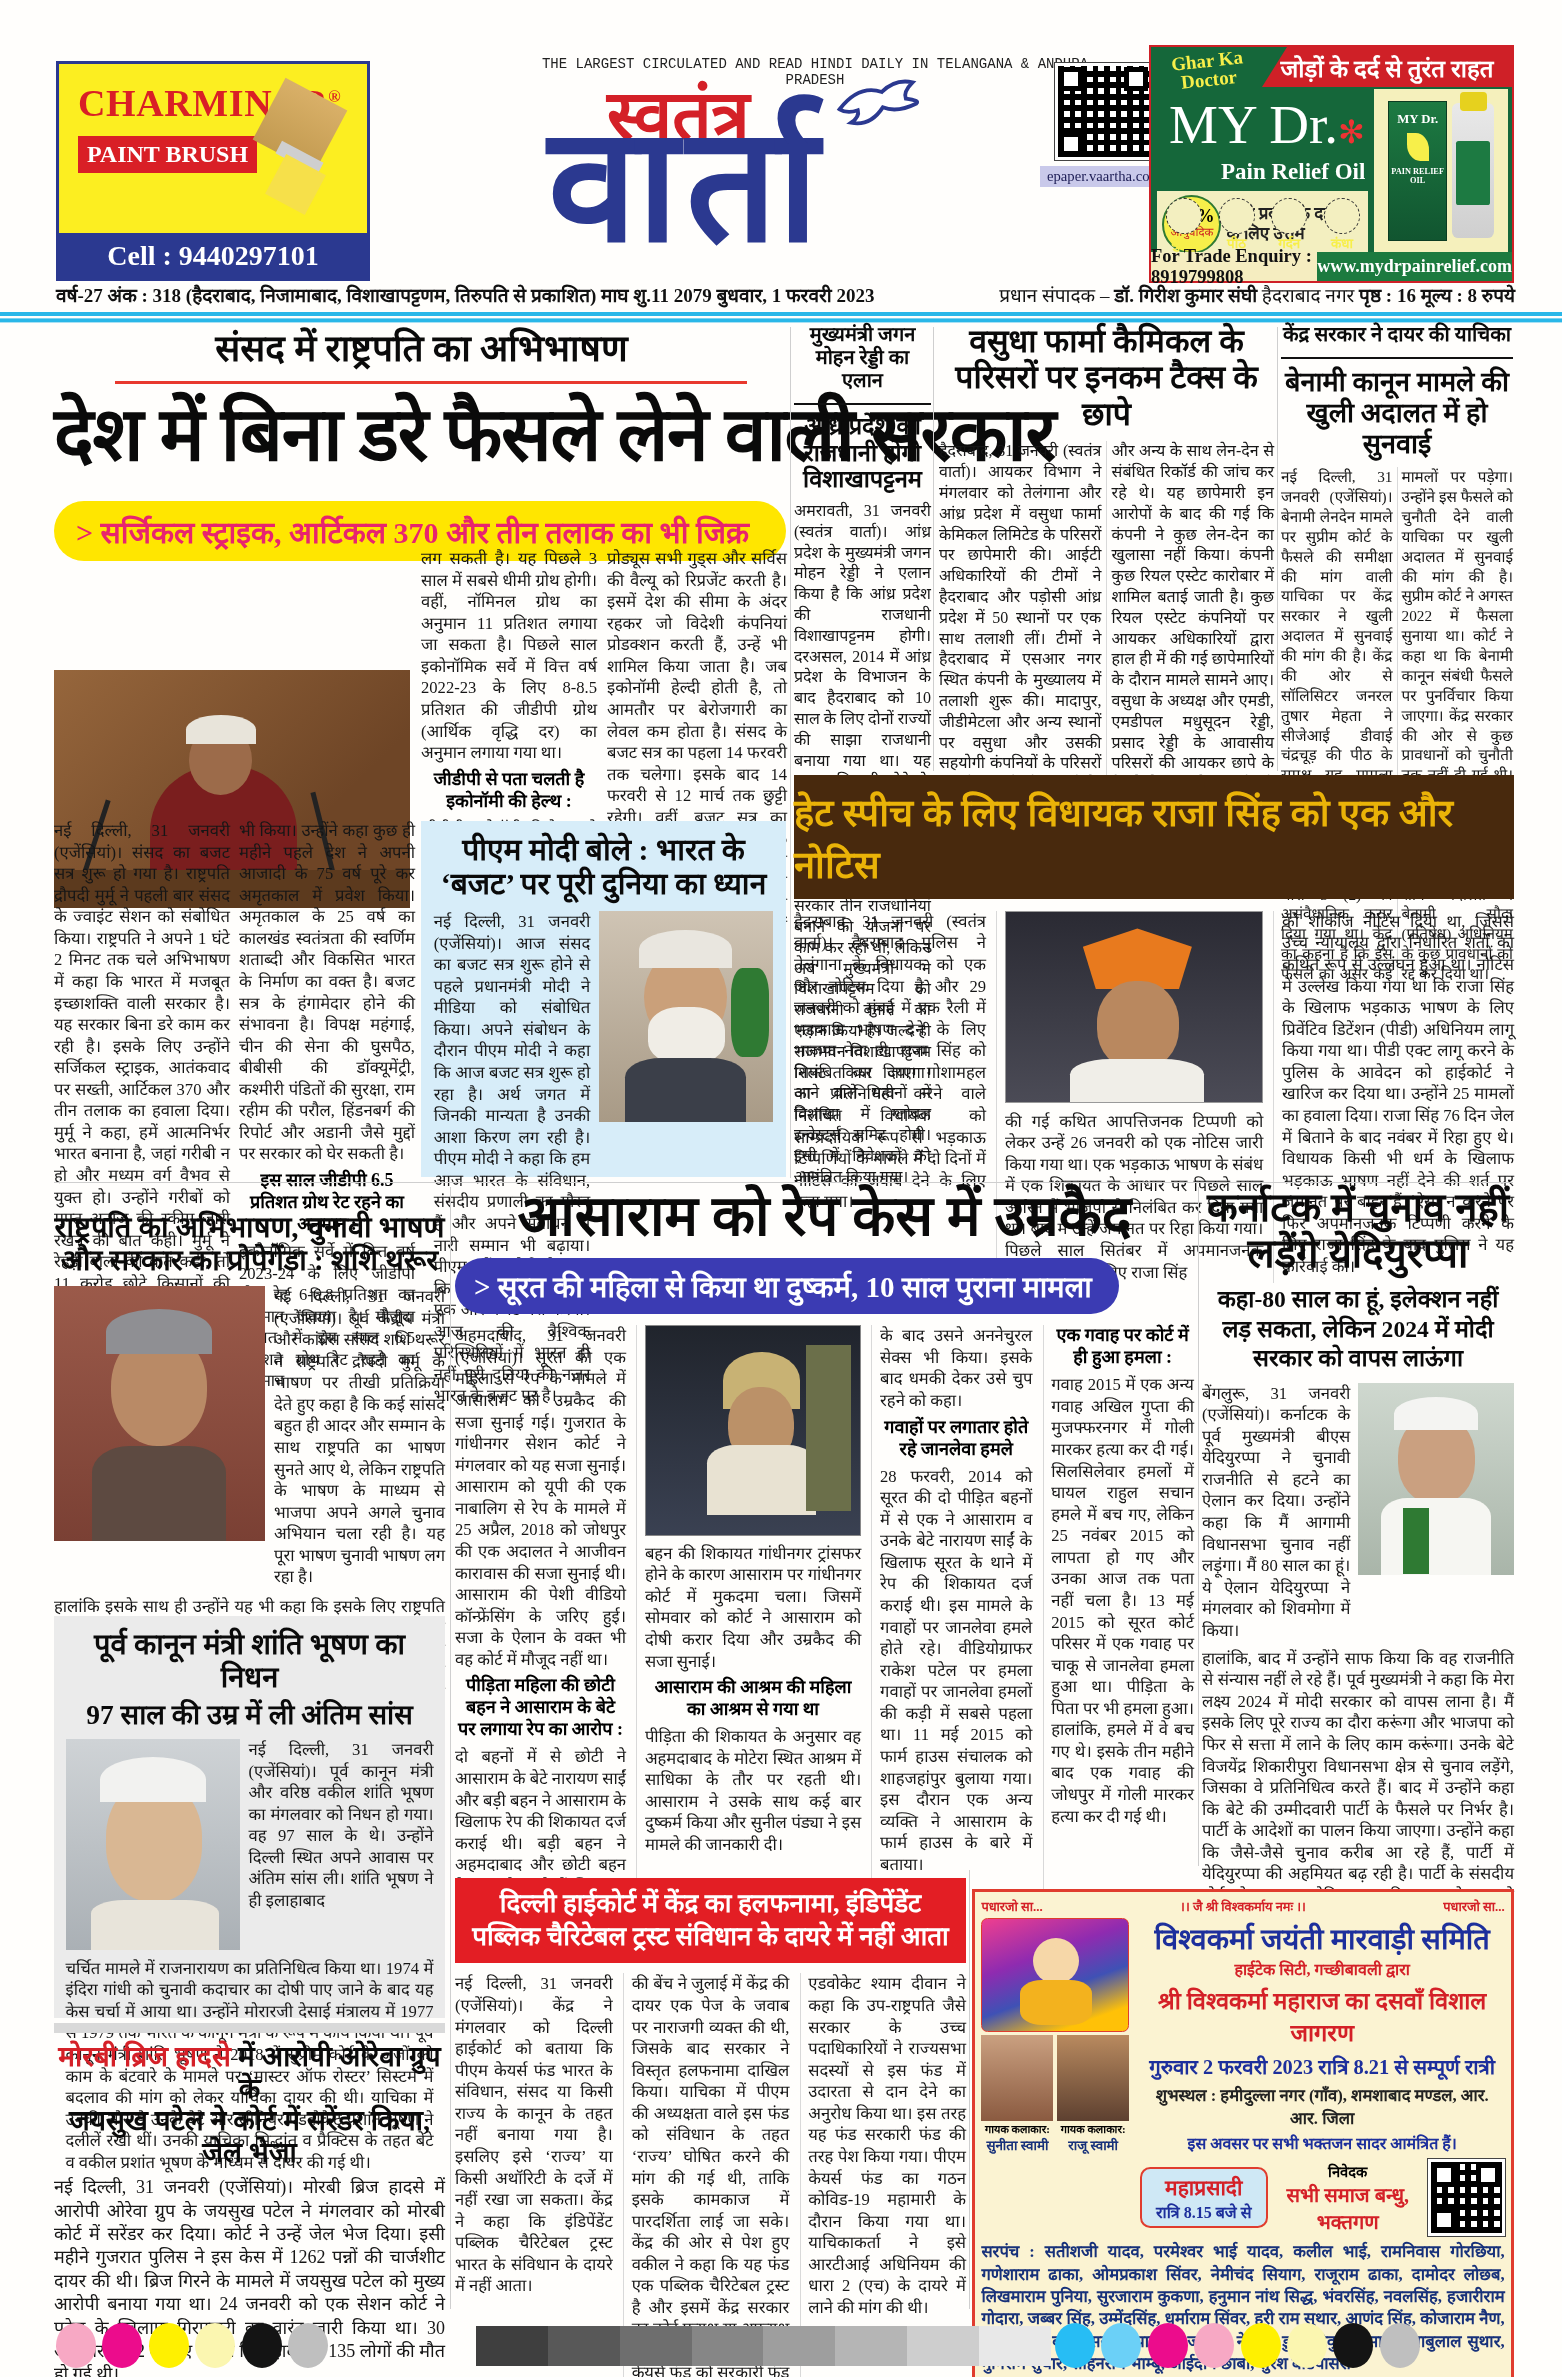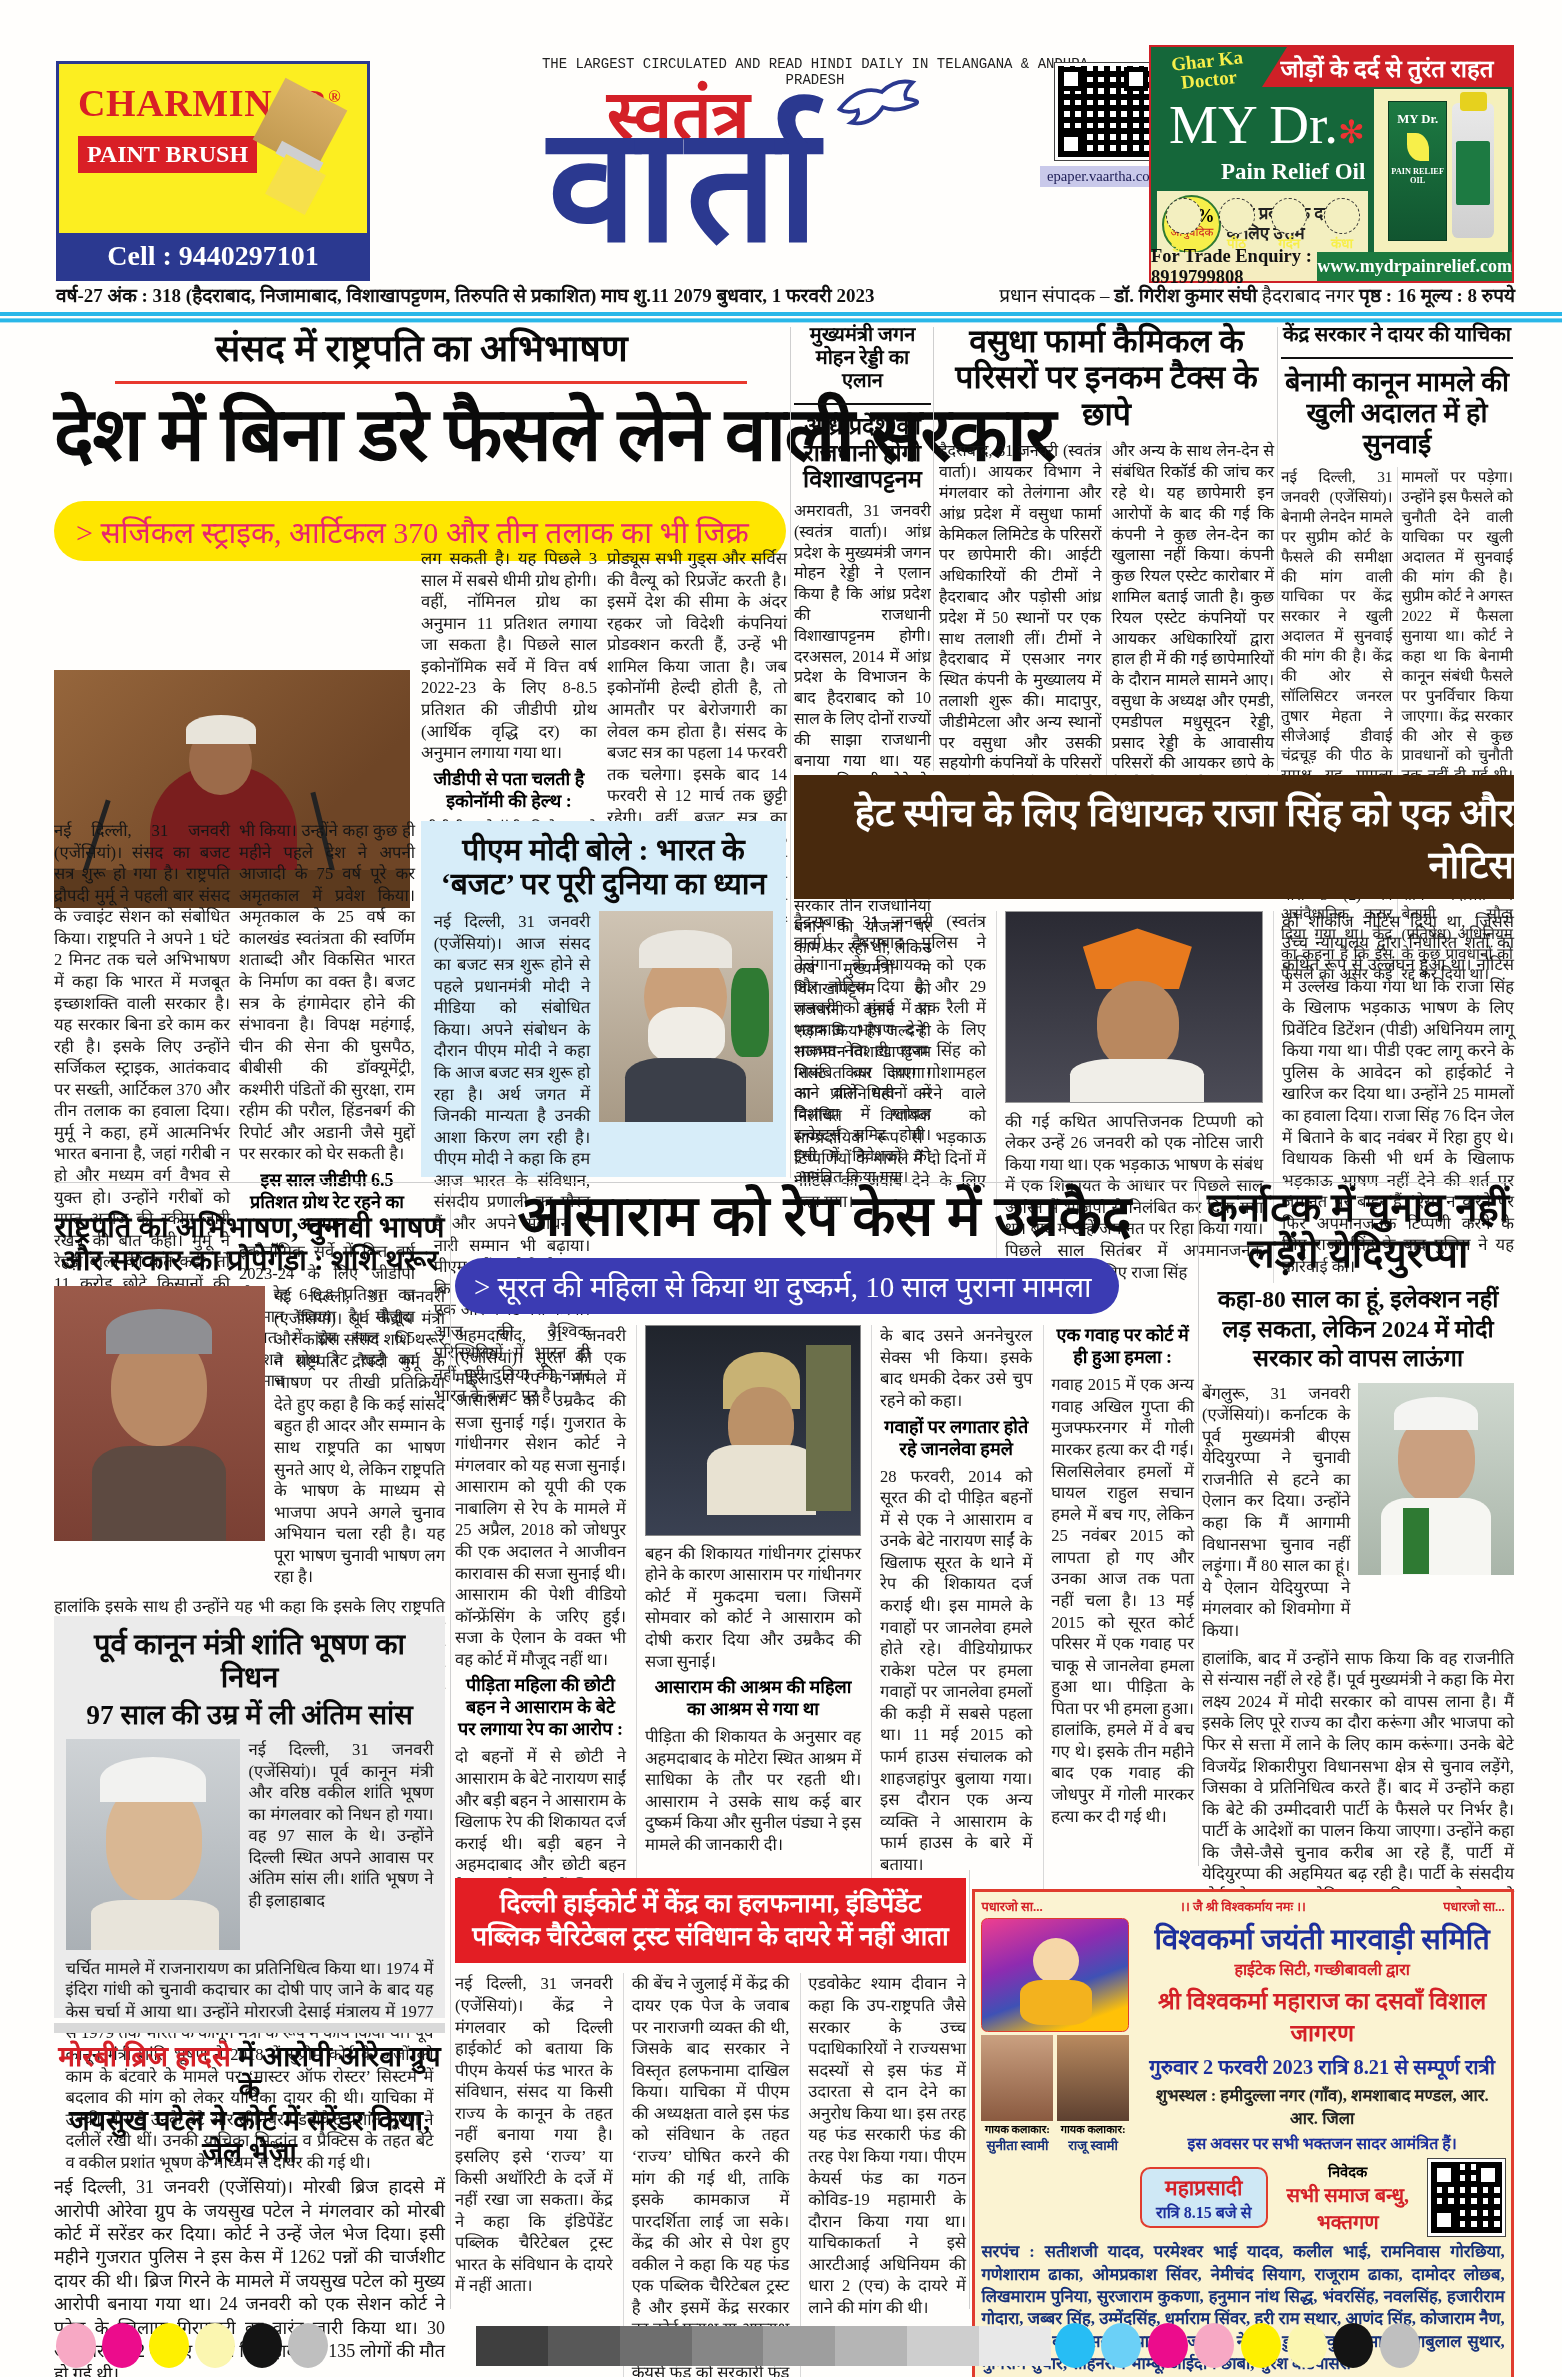--- a/index.html
+++ b/index.html
@@ -9,21 +9,21 @@
 .ctr{text-align:center}
 .b{font-weight:bold}
 .hl{font-weight:bold;color:#0a0a0a;line-height:1.14}
 .col{font-size:16.6px;line-height:1.3;text-align:justify;color:#161616}
 .subh{font-weight:bold;text-align:center;font-size:18px;line-height:1.22;margin:5.1px 0;color:#000}
 .kick{font-weight:bold;color:#0a0a0a;line-height:1.15;text-align:center}
 .kick-ul{border-bottom:2.6px solid #111;padding-bottom:11px}
 .vline{position:absolute;width:1.3px;background:#cfcfcf}
 .hline{position:absolute;height:1.3px;background:#cfcfcf}
 .photo{position:relative;overflow:hidden}
-.pill{border-radius:32px;font-weight:normal;display:flex;align-items:center}
+.pill{border-radius:32px;font-weight:bold;display:flex;align-items:center}
 .qr{position:relative;background:
  repeating-linear-gradient(0deg,#000 0 5.7px,transparent 5.7px 11.5px),
  repeating-linear-gradient(90deg,#000 0 5.7px,#fff 5.7px 11.5px);border:3.8px solid #fff;outline:1.3px solid #444}
 .qr i{position:absolute;width:24px;height:24px;border:5.7px solid #000;background:#fff}
 .qr i.tl{left:1.3px;top:1.3px}.qr i.tr{right:1.3px;top:1.3px}.qr i.bl{left:1.3px;bottom:1.3px}
 .dot{width:40px;height:45px;border-radius:50%}
 .colrule>div+div{border-left:0.6px solid #d9d9d9}
 </style>
 </head>
 <body>
@@ -186,21 +186,21 @@
     <div class="col" style="column-count:2;column-gap:10.2px;column-rule:0.6px solid #d9d9d9;font-size:16px;">हैदराबाद, 31 जनवरी (स्वतंत्र वार्ता)। आयकर विभाग ने मंगलवार को तेलंगाना और आंध्र प्रदेश में वसुधा फार्मा केमिकल लिमिटेड के परिसरों पर छापेमारी की। आईटी अधिकारियों की टीमों ने हैदराबाद और पड़ोसी आंध्र प्रदेश में 50 स्थानों पर एक साथ तलाशी लीं। टीमों ने हैदराबाद में एसआर नगर स्थित कंपनी के मुख्यालय में तलाशी शुरू की। मादापुर, जीडीमेटला और अन्य स्थानों पर वसुधा और उसकी सहयोगी कंपनियों के परिसरों पर भी तलाशी ली जा रही है। अधिकारी कंपनी की आय और अन्य के साथ लेन-देन से संबंधित रिकॉर्ड की जांच कर रहे थे। यह छापेमारी इन आरोपों के बाद की गई कि कंपनी ने कुछ लेन-देन का खुलासा नहीं किया। कंपनी कुछ रियल एस्टेट कारोबार में शामिल बताई जाती है। कुछ रियल एस्टेट कंपनियों पर आयकर अधिकारियों द्वारा हाल ही में की गई छापेमारियों के दौरान मामले सामने आए। वसुधा के अध्यक्ष और एमडी, एमडीपल मधुसूदन रेड्डी, प्रसाद रेड्डी के आवासीय परिसरों की आयकर छापे के हिस्से के रूप में तलाशी ली जा रही है।</div>
   </div>
 
   <div class="abs" id="art-benami" style="left:1281px;top:323px;width:232px;">
     <div class="kick kick-ul" style="font-size:20.4px;">केंद्र सरकार ने दायर की याचिका</div>
     <div class="hl ctr" style="font-size:27px;margin:7.7px 0;">बेनामी कानून मामले की खुली अदालत में हो सुनवाई</div>
     <div class="col" style="column-count:2;column-gap:9px;column-rule:0.6px solid #d9d9d9;font-size:15.3px;">नई दिल्ली, 31 जनवरी (एजेंसियां)। बेनामी लेनदेन मामले पर सुप्रीम कोर्ट के फैसले की समीक्षा की मांग वाली याचिका पर केंद्र सरकार ने खुली अदालत में सुनवाई की मांग की है। केंद्र की ओर से सॉलिसिटर जनरल तुषार मेहता ने सीजेआई डीवाई चंद्रचूड़ की पीठ के समक्ष यह मामला रखते हुए कहा कि पुनर्विचार याचिका पर खुली अदालत में सुनवाई की जाए। बेनामी कानून की धारा 3 (2) को असंवैधानिक करार दिया गया था। केंद्र का कहना है कि इस फैसले का असर कई मामलों पर पड़ेगा। उन्होंने इस फैसले को चुनौती देने वाली याचिका पर खुली अदालत में सुनवाई की मांग की है। सुप्रीम कोर्ट ने अगस्त 2022 में फैसला सुनाया था। कोर्ट ने कहा था कि बेनामी कानून संबंधी फैसले पर पुनर्विचार किया जाएगा। केंद्र सरकार की ओर से कुछ प्रावधानों को चुनौती तक नहीं दी गई थी। केंद्र की याचिका के जवाब में सुप्रीम कोर्ट ने कहा कि वह इस पर विचार करेगा। बीते साल अगस्त में शीर्ष अदालत ने बेनामी सौदा (प्रतिषेध) अधिनियम के कुछ प्रावधानों को रद्द कर दिया था।</div>
   </div>
 
   <div class="abs" id="art-hate" style="left:794px;top:775px;width:720px;height:404px;">
-    <div style="background:#48290d;color:#ffffff;font-weight:bold;font-size:38px;text-align:right;padding:10.2px 0;">हेट स्पीच के लिए विधायक राजा सिंह को एक और नोटिस</div>
+    <div style="background:#48290d;color:#eab308;font-weight:bold;font-size:38px;text-align:left;padding:10.2px 0;">हेट स्पीच के लिए विधायक राजा सिंह को एक और नोटिस</div>
     <div class="colrule" style="display:flex;gap:10.2px;margin-top:11.5px;">
       <div class="col" style="width:192px;">हैदराबाद, 31 जनवरी (स्वतंत्र वार्ता)। हैदराबाद पुलिस ने तेलंगाना के विधायक को एक और नोटिस दिया है और 29 जनवरी को मुंबई में एक रैली में भड़काऊ भाषण देने के लिए भाजपा नेता टी. राजा सिंह को निलंबित कर दिया। गोशामहल का प्रतिनिधित्व करने वाले निलंबित विधायक को साम्प्रदायिक रूप से भड़काऊ टिप्पणियों के मामले में दो दिनों में नोटिस का जवाब देने के लिए कहा गया।</div>
       <div style="width:267px;padding-left:7.7px;">
         <div class="photo" style="width:100%;height:192px;background:linear-gradient(#2a2a33,#4b4b56);border:0.6px solid #999;">
           <div class="abs" style="left:77px;top:16.6px;width:109px;height:61px;background:#e87a1e;clip-path:polygon(12% 100%,0 30%,50% 0,100% 30%,88% 100%);"></div>
           <div class="abs" style="left:91px;top:69px;width:82px;height:89px;background:#b98softening a05f;background:#b9885f;border-radius:46%;"></div>
           <div class="abs" style="left:64px;top:147px;width:134px;height:51px;background:#f0eee8;border-radius:30% 30% 0 0;"></div>
         </div>
         <div class="col" style="margin-top:7.7px;">की गई कथित आपत्तिजनक टिप्पणी को लेकर उन्हें 26 जनवरी को एक नोटिस जारी किया गया था। एक भड़काऊ भाषण के संबंध में एक शिकायत के आधार पर पिछले साल अगस्त में भाजपा से निलंबित कर दिया गया था। बाद में उन्हें जमानत पर रिहा किया गया। पिछले साल सितंबर में अपमानजनक टिप्पणी करने के लिए राजा सिंह</div>
       </div>

